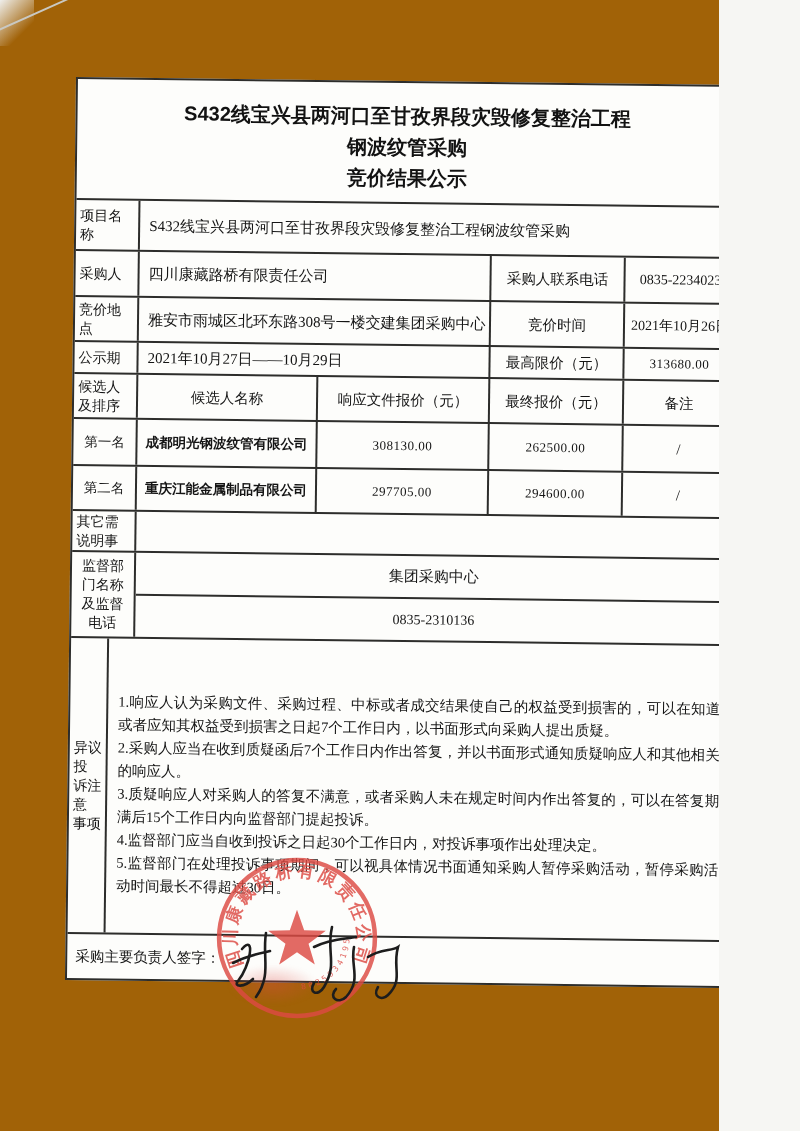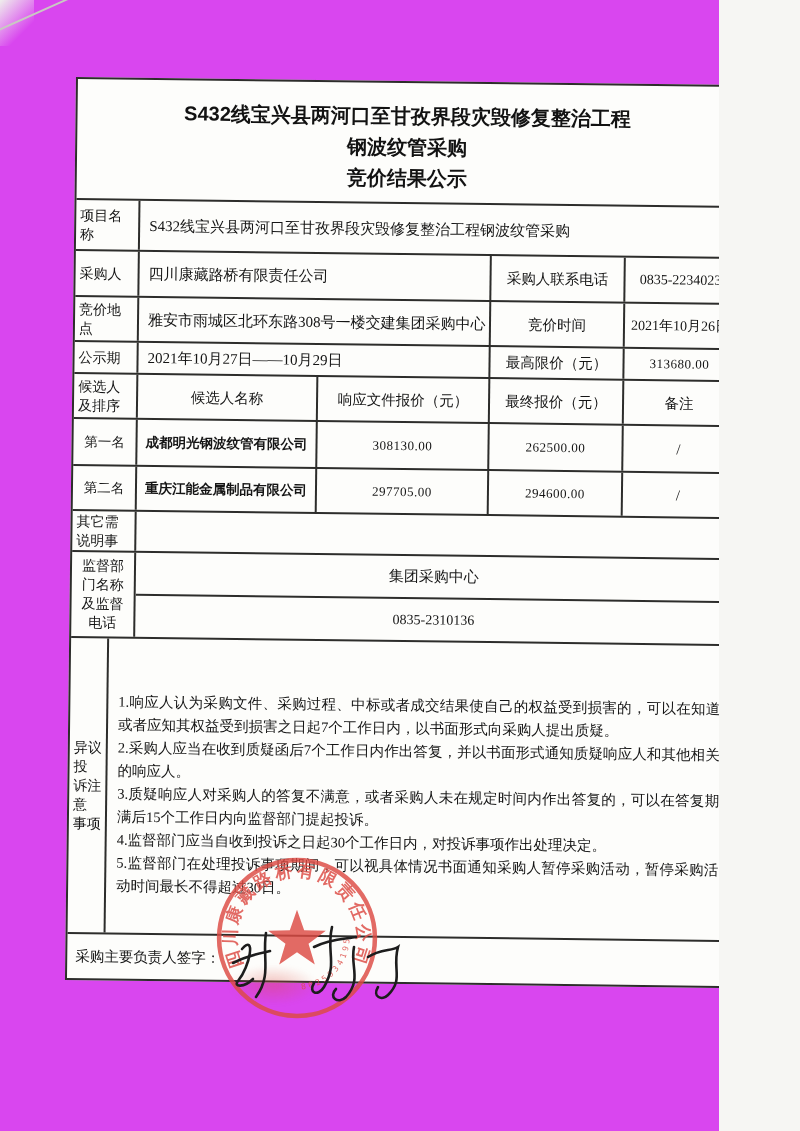--- a/index.html
+++ b/index.html
@@ -3,21 +3,21 @@
 <meta charset="utf-8">
 <style>
   html,body{margin:0;padding:0;}
   body{
     width:800px;height:1131px;
     background:#f6f6f3;
     font-family:"Liberation Serif","DejaVu Serif",serif;
     color:#151515;
     -webkit-font-smoothing:antialiased;
   }
-  .sheet{position:relative;width:719px;height:1131px;background:#d946ef;overflow:hidden;}
+  .sheet{position:relative;width:719px;height:1131px;background:#a16207;overflow:hidden;}
   
   .corner-edge{position:absolute;left:-4px;top:30px;width:78px;height:2px;background:#c9c8c2;transform:rotate(-24deg);transform-origin:0 0;}
   .corner-shade{position:absolute;left:0;top:0;width:34px;height:46px;background:linear-gradient(135deg,#efefec 0%,rgba(252,252,250,0) 70%);}
 
   .doc-table{
     position:absolute;left:76px;top:77px;width:664px;height:903px;
     transform:rotate(0.7deg);transform-origin:0 0;
     border:2px solid #2d2d2b;background:#fdfdfb;
     box-sizing:border-box;
     display:flex;flex-direction:column;

